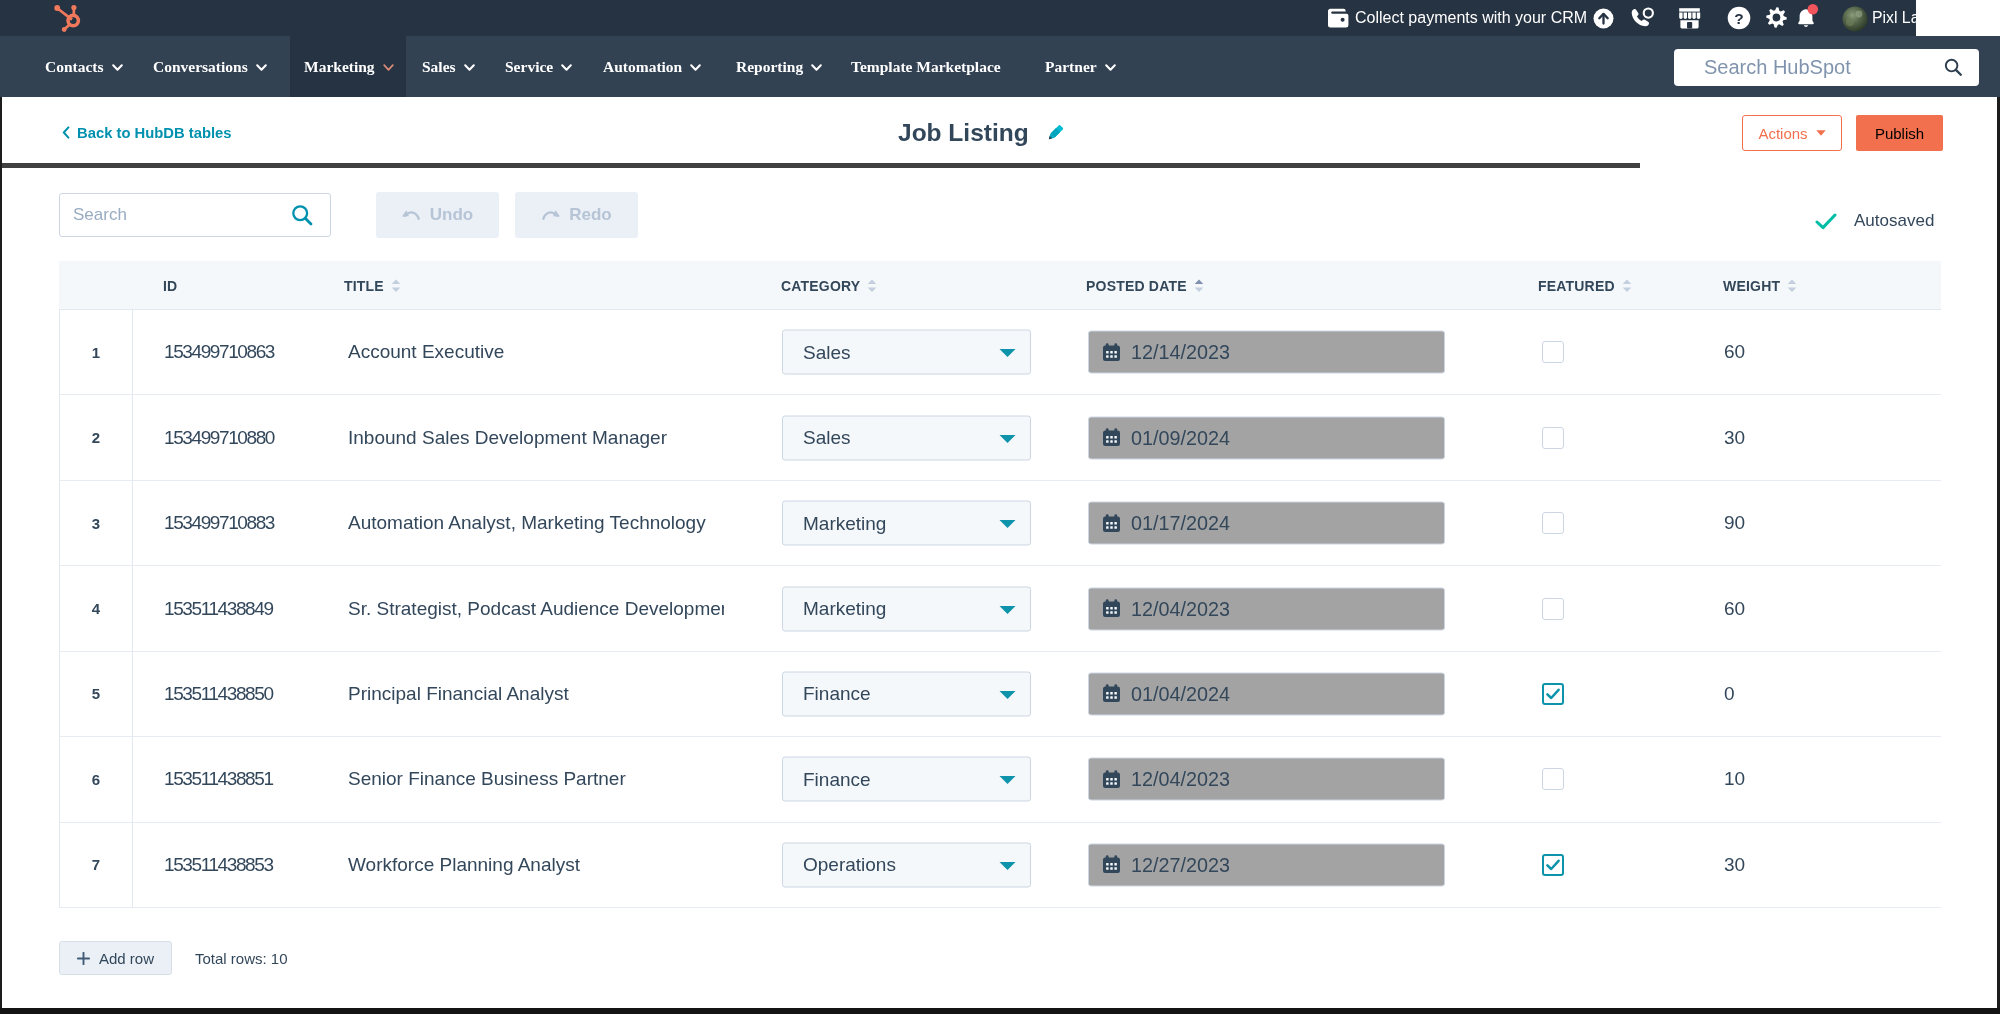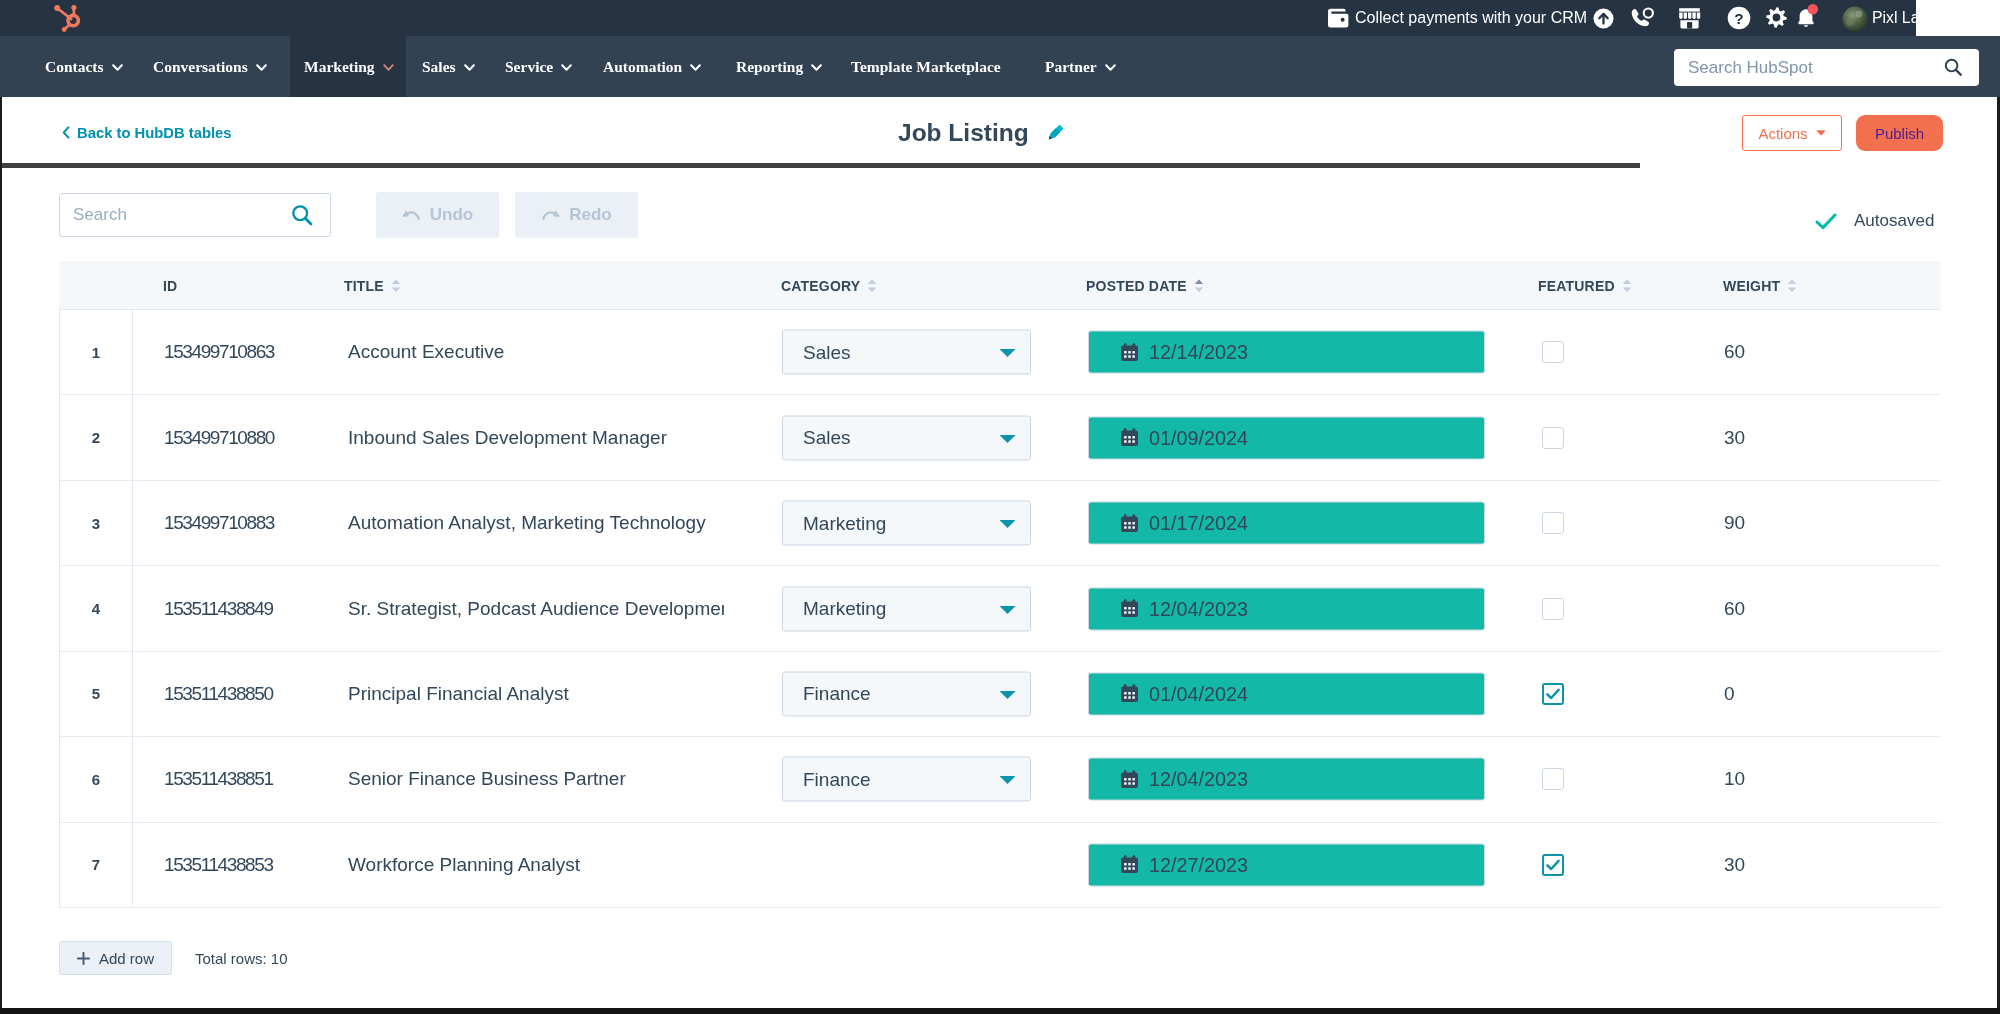--- a/index.html
+++ b/index.html
@@ -8,32 +8,32 @@
   .abs { position:absolute; }
   #topstrip { position:absolute; left:0; top:0; width:1916px; height:36px; background:#263342; }
   .tstext { top:0; height:36px; display:flex; align-items:center; color:#fff; font-size:16px; white-space:nowrap; }
   #navbar { position:absolute; left:0; top:36px; width:2000px; height:61px; background:#334253; }
   .navitems { position:absolute; left:0; top:0; width:100%; height:61px; }
   .navitem { position:absolute; top:0; display:flex; align-items:center; color:#fff; font-size:15.5px;
     font-weight:700; letter-spacing:0px; height:61px;font-family:Liberation Serif, serif; }
   .navitem svg { margin-left:8px; margin-top:2px; }
   #navsearch { position:absolute; left:1674px; top:49px; width:305px; height:37px; background:#fff;
     border-radius:4px; display:flex; align-items:center; padding:0 16px 0 14px; }
-  #navsearch .ph { color:#8094ad; font-size:17px; }
+  #navsearch .ph { color:#8094ad; font-size:20px;margin-left:16px; }
   #pagehead { position:absolute; left:2px; top:97px; width:1638px; height:71px; background:#fff;
     border-bottom:5px solid #404040; }
   #backlink { position:absolute; left:60px; top:0; height:71px; display:flex; align-items:center;
     color:#0091ae; font-size:14.8px; font-weight:700; }
   #title { position:absolute; left:896px; top:0; height:71px; display:flex; align-items:center;
     color:#33475b; font-size:24.5px; font-weight:700; }
   .btn-actions { position:absolute; left:1740px; top:18px; width:100px; height:36px; border:1px solid #f2704d;
     border-radius:3px; color:#f2704d; font-size:15px; display:flex; align-items:center;
     justify-content:center; background:#fff; }
   .btn-publish { position:absolute; left:1854px; top:18px; width:87px; height:36px; background:#f2704d;
-    border-radius:9px; color:#4c1d95; font-size:15px; display:flex; align-items:center; justify-content:center; }
+    border-radius:2px; color:#000000; font-size:15px; display:flex; align-items:center; justify-content:center; }
   #search { position:absolute; left:59px; top:193px; width:272px; height:44px; border:1px solid #cbd6e2;
     border-radius:3px; background:#fff; display:flex; align-items:center; padding:0 16px 0 13px; }
   #search .ph { color:#99acc2; font-size:17px; }
   .btn-gray { position:absolute; top:192px; height:46px; background:#eaf0f6; border-radius:3px;
     color:#b6c4d6; font-size:17px; font-weight:700; display:flex; align-items:center; justify-content:center; }
   #undo { left:376px; width:123px; }
   #redo { left:515px; width:123px; }
   #autosaved { position:absolute; left:1815px; top:206px; height:30px; display:flex; align-items:center;
     color:#33475b; font-size:17px; }
   #table { position:absolute; left:59px; top:261px; width:1882px; }
@@ -45,23 +45,23 @@
   .trow { position:relative; height:85.45px; border-bottom:1px solid #e7ecf3; background:#fff; }
   .numcell { position:absolute; left:0; top:0; width:73px; height:100%; border-right:1px solid #e3e9f0;
     display:flex; align-items:center; justify-content:center; color:#33475b; font-size:15px; font-weight:700; }
   .cell { position:absolute; top:0; height:100%; display:flex; align-items:center; color:#33475b; font-size:19px;text-align:center; }
   .c-id { left:104px; letter-spacing:-1.4px; }
   .c-title { left:288px; width:376px; overflow:hidden; white-space:nowrap; }
   .c-sel { position:absolute; left:722px; width:249px; height:45px; top:50%; transform:translateY(-50%);
     background:#f5f8fa; border:1px solid #cbd6e2; border-radius:3px; display:flex; align-items:center;
     padding:0 20px; color:#33475b; font-size:19px; }
   .c-sel svg { position:absolute; right:14px; top:18px; }
-  .c-date { position:absolute; left:1028px; width:397px; height:43px; top:50%; transform:translateY(-50%);
-    background:#14b8a6; border:1px solid #cbd6e2; border-radius:3px; display:flex; align-items:center;
-    padding:0 31px; color:#33475b; font-size:19.8px; }
+  .c-date { position:absolute; left:1028px; width:357px; height:43px; top:50%; transform:translateY(-50%);
+    background:#a3a3a3; border:1px solid #cbd6e2; border-radius:3px; display:flex; align-items:center;
+    padding:0 13px; color:#33475b; font-size:19.8px; }
   .c-date svg { margin-right:10px; }
   .cbox { position:absolute; left:1482px; top:50%; margin-top:-11px; width:22px; height:22px;
     border:1px solid #cbd6e2; border-radius:3px; background:#fff; }
   .cbox.on { border:2px solid #0d93aa; }
   .c-weight { left:1664px; }
   #addrow { position:absolute; left:59px; top:941px; width:113px; height:34px; background:#eaf0f6;
     border:1px solid #d6dfe8; border-radius:3px; color:#33475b; font-size:15px; display:flex;
     align-items:center; justify-content:center; }
   #totalrows { position:absolute; left:195px; top:941px; height:34px; display:flex; align-items:center;
     color:#33475b; font-size:15px; }
@@ -424,20 +424,26 @@
           </svg>
           <span>12/04/2023</span>
         </div>
   <div class="cbox"></div>
   <div class="cell c-weight">10</div>
 </div>
 <div class="trow">
   <div class="numcell">7</div>
   <div class="cell c-id">153511438853</div>
   <div class="cell c-title">Workforce Planning Analyst</div>
+  <div class="c-sel">
+          <span>Operations</span>
+          <svg width="17" height="9" viewBox="0 0 17 9">
+            <polygon points="0.5,0.5 16.5,0.5 8.5,8.5" fill="#0d93aa"></polygon>
+          </svg>
+        </div>
   <div class="c-date">
           <svg width="19" height="20" viewBox="0 0 19 20">
             <g fill="#33475b">
               <rect x="1" y="3" width="17" height="15.5" rx="2.2"></rect>
               <rect x="3.8" y="0.7" width="2.8" height="4.6" rx="1.3"></rect>
               <rect x="12.4" y="0.7" width="2.8" height="4.6" rx="1.3"></rect>
             </g>
             <g fill="#f5f8fa">
               <rect x="4.1" y="8.6" width="2.5" height="2.5" rx="0.5"></rect>
               <rect x="8.25" y="8.6" width="2.5" height="2.5" rx="0.5"></rect>

